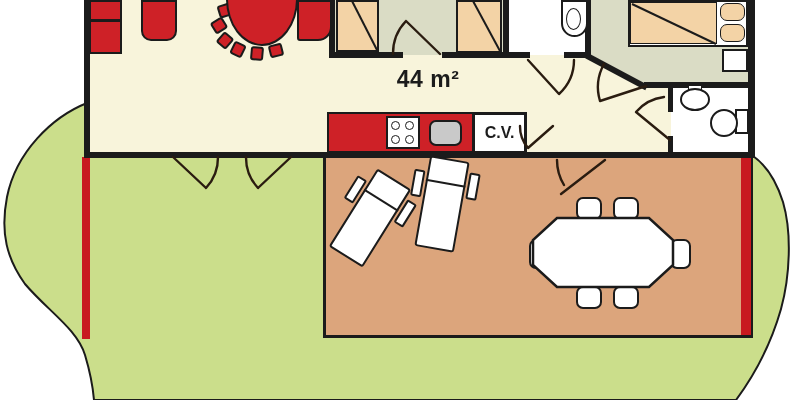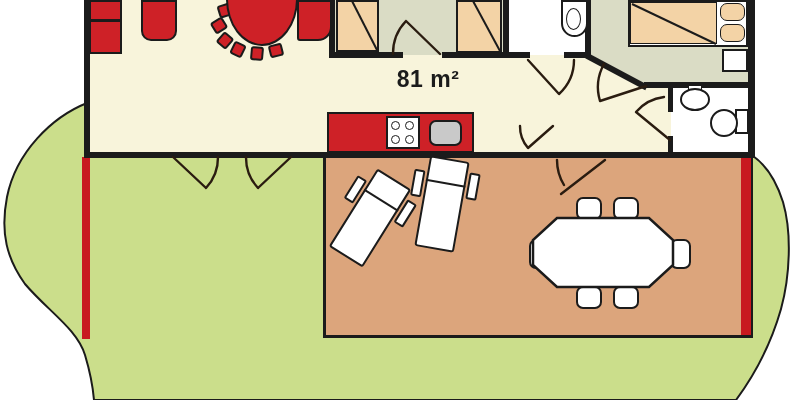--- a/index.html
+++ b/index.html
@@ -77,20 +77,23 @@
 
   <div class="abs red" style="left:327px;top:112px;width:147px;height:41px;">
     <div class="abs whitebox" style="left:57px;top:2px;width:34px;height:33px;">
       <div class="burner" style="left:3px;top:3px;"></div>
       <div class="burner" style="left:17px;top:3px;"></div>
       <div class="burner" style="left:3px;top:17px;"></div>
       <div class="burner" style="left:17px;top:17px;"></div>
     </div>
     <div class="abs" style="left:100px;top:6px;width:33px;height:26px;background:var(--sink_gray,#c9c9c9);border:2px solid var(--outline,#1b1b1b);border-radius:7px;"></div>
   </div>
+  <div class="cv-box">
+    <span>C.V.</span>
+  </div>
 
   <div class="abs tan" style="left:336px;top:0;width:43px;height:52px;"></div>
   <div class="abs tan" style="left:456px;top:0;width:46px;height:53px;"></div>
 
   <div class="abs whitebox" style="left:561px;top:0;width:27px;height:37px;border-radius:0 0 14px 14px;">
     <div class="abs" style="left:3px;top:6px;width:15px;height:22px;border:1.5px solid var(--outline,#1b1b1b);border-radius:50%;"></div>
   </div>
 
   <div class="abs whitebox" style="left:628px;top:0;width:120px;height:47px;"></div>
   <div class="abs" style="left:630px;top:2px;width:87px;height:42px;background:var(--bed_tan,#f3d3a6);border:1.5px solid var(--outline,#1b1b1b);"></div>
@@ -134,15 +137,15 @@
       <path d="M 605 160 L 561 194 M 557 160 A 48 48 0 0 0 564 185"></path>
     </g>
     <g fill="none" stroke="var(--outline,#1b1b1b)" stroke-width="2">
       <path d="M 352 1 L 377 50"></path>
       <path d="M 473 1 L 500 51"></path>
       <path d="M 632 4 L 716 44"></path>
     </g>
     <polygon points="557,218 649,218 673,240 673,265 649,287 557,287 533,265 533,240" fill="#fff" stroke="var(--outline,#1b1b1b)" stroke-width="2.5"></polygon>
   </svg>
 
-  <div class="label-area">81 m²</div>
+  <div class="label-area">44 m²</div>
 
 </div>
 
 </body></html>

